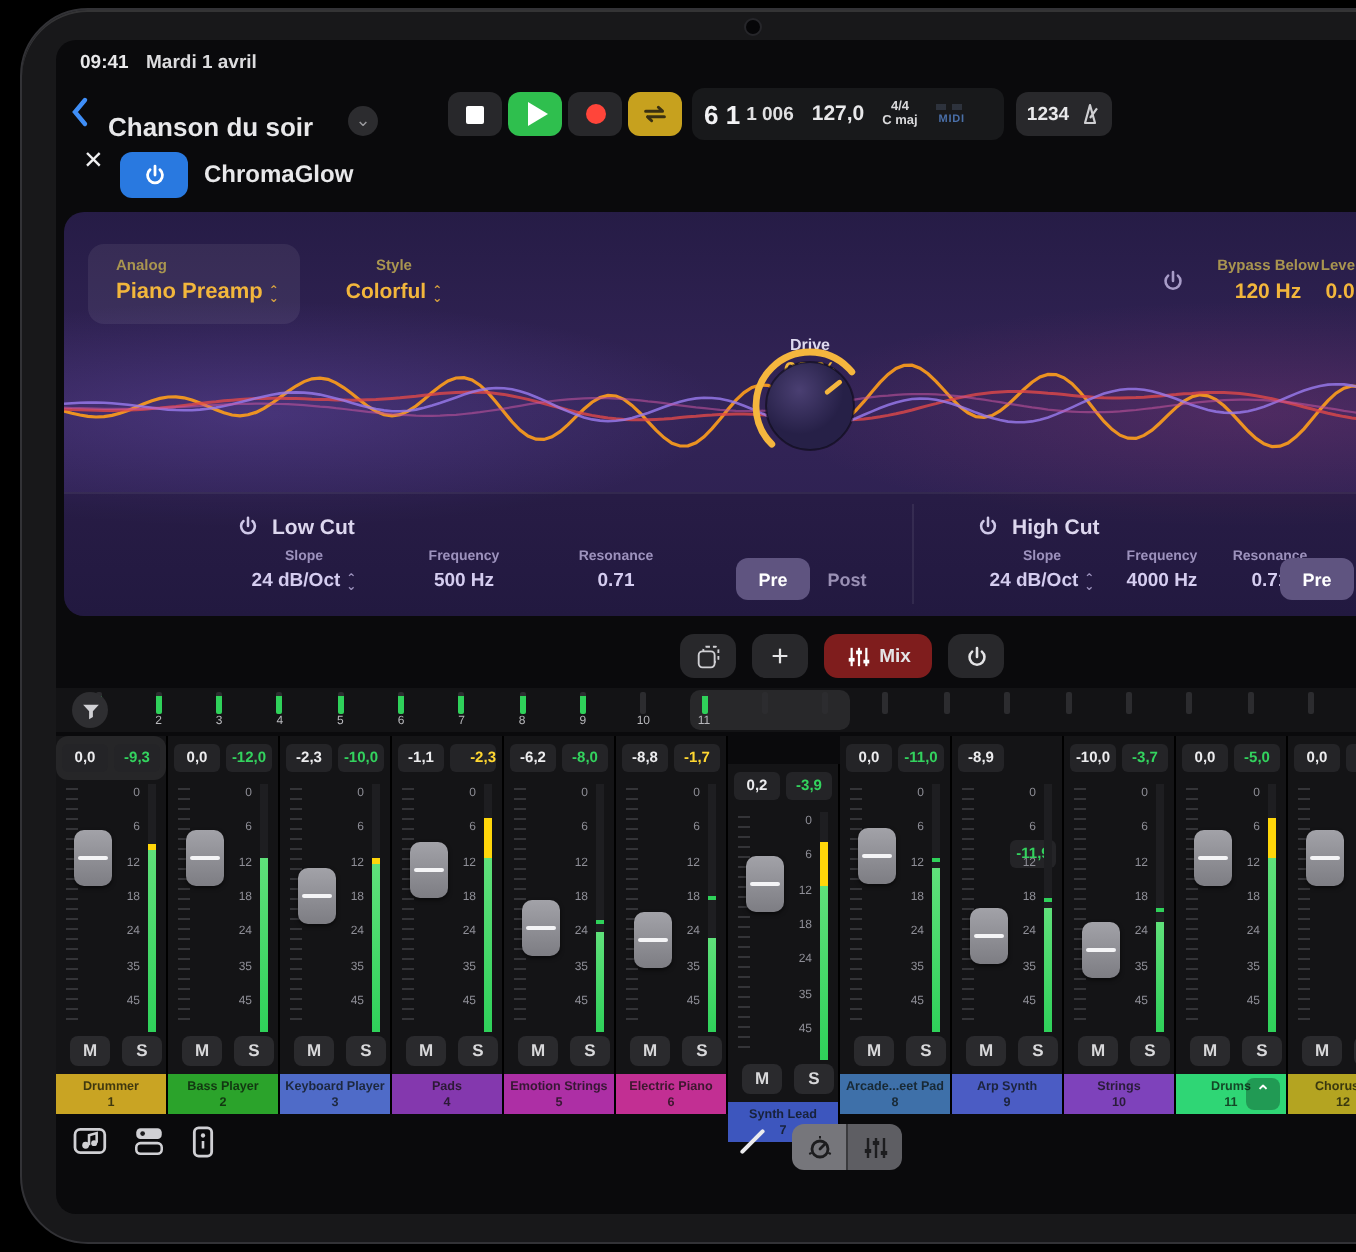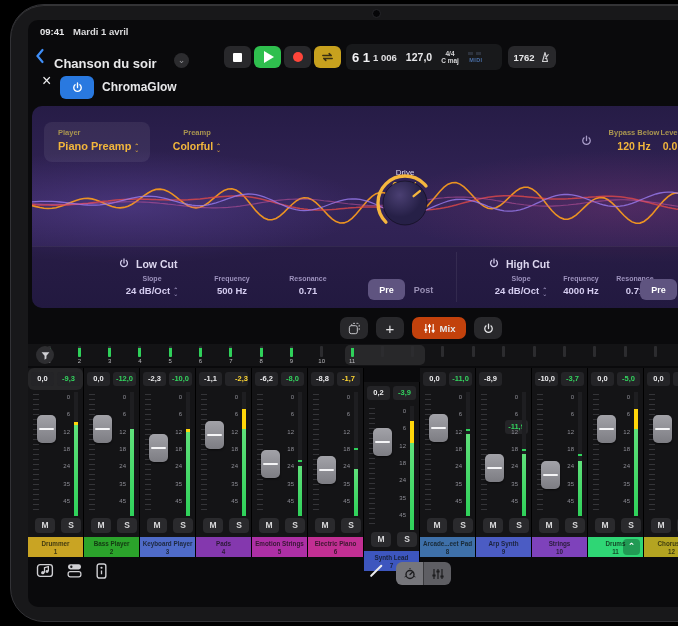--- a/index.html
+++ b/index.html
@@ -153,21 +153,21 @@
     <span class="sig">
       <span>4/4</span>
       <span>C maj</span>
     </span>
     <span class="midi">
       <span class="bars"></span>
       <span class="lbl">MIDI</span>
     </span>
   </div>
   <div class="count">
-    <span>1762</span>
+    <span>1234</span>
     <svg width="12" height="12" viewBox="0 0 12 12">
         <path d="M3.5 10.5 L6 1.5 L8.5 10.5 Z M6 8 L9.5 3.2" fill="none" stroke="#cfcfd2" stroke-width="1.1" stroke-linejoin="round"></path>
       </svg>
   </div>
 
   <div class="txt close">×</div>
   <div class="pwrbtn">
     <svg width="13" height="13" viewBox="0 0 16 16">
         <path d="M8 2.5 v5.5 M5 4.7 a4.6 4.6 0 1 0 6 0" stroke="#fff" stroke-width="1.7" fill="none" stroke-linecap="round"></path>
       </svg>
@@ -176,48 +176,48 @@
 
   <div class="card">
     <svg id="wavesvg" style="position:absolute;left:0;top:50px" width="690" height="94" viewBox="0 0 690 94">
         <polyline points="0,49.6 4,50.6 8,51.5 12,52.2 16,52.5 20,52.3 24,51.7 28,50.6 32,49.2 36,47.6 40,45.9 44,44.4 48,43.2 52,42.5 56,42.4 60,42.9 64,44.0 68,45.5 72,47.2 76,48.9 80,50.4 84,51.5 88,51.9 92,51.4 96,50.2 100,48.2 104,45.6 108,42.7 112,39.7 116,37.0 120,34.8 124,33.4 128,33.1 132,33.7 136,35.4 140,37.9 144,40.9 148,44.1 152,47.2 156,49.7 160,51.3 164,51.9 168,51.3 172,49.6 176,47.0 180,43.7 184,40.3 188,37.1 192,34.5 196,33.0 200,32.8 204,34.0 208,36.6 212,40.3 216,45.0 220,50.0 224,54.9 228,59.0 232,62.0 236,63.6 240,63.7 244,62.4 248,59.8 252,56.3 256,52.3 260,48.5 264,45.1 268,42.8 272,41.7 276,42.0 280,43.7 284,46.7 288,50.5 292,54.8 296,59.1 300,62.8 304,65.6 308,67.0 312,66.9 316,65.4 320,62.4 324,58.3 328,53.6 332,48.7 336,44.1 340,40.3 344,37.7 348,36.5 352,36.7 356,38.4 360,41.1 364,44.6 368,48.3 372,51.8 376,54.6 380,56.3 384,56.6 388,55.4 392,52.9 396,49.2 400,44.7 404,39.9 408,35.2 412,31.2 416,28.2 420,26.7 424,26.6 428,28.1 432,30.9 436,34.7 440,39.0 444,43.4 448,47.4 452,50.4 456,52.3 460,52.7 464,51.8 468,49.5 472,46.3 476,42.5 480,38.6 484,35.1 488,32.5 492,31.2 496,31.3 500,32.9 504,35.8 508,40.0 512,44.8 516,49.9 520,54.7 524,58.7 528,61.6 532,63.1 536,63.2 540,61.7 544,59.1 548,55.5 552,51.6 556,47.8 560,44.6 564,42.4 568,41.4 572,41.9 576,43.8 580,46.9 584,50.8 588,55.2 592,59.5 596,63.2 600,65.9 604,67.3 608,67.1 612,65.5 616,62.4 620,58.4 624,53.6 628,48.8 632,44.3 636,40.6 640,38.1 644,37.0 648,37.4 652,39.1 656,41.9 660,45.5 664,49.2 668,52.6 672,55.3 676,56.9 680,57.1 684,55.8 688,53.2 " fill="none" stroke="#f5991f" stroke-width="1.6" opacity="0.95"></polyline>
         <polyline points="0,48.6 4,48.8 8,48.9 12,49.0 16,49.1 20,49.2 24,49.2 28,49.1 32,49.0 36,48.9 40,48.6 44,48.3 48,48.0 52,47.6 56,47.2 60,46.7 64,46.3 68,45.8 72,45.3 76,44.9 80,44.4 84,44.1 88,43.8 92,43.5 96,43.3 100,43.2 104,43.1 108,43.1 112,43.2 116,43.3 120,43.4 124,43.6 128,43.7 132,43.8 136,44.0 140,44.0 144,44.1 148,44.0 152,43.9 156,43.8 160,43.5 164,43.2 168,42.9 172,42.5 176,42.1 180,41.6 184,41.2 188,40.8 192,40.5 196,40.2 200,40.1 204,40.0 208,40.1 212,40.3 216,40.7 220,41.2 224,42.0 228,42.8 232,43.7 236,44.7 240,45.8 244,46.9 248,47.9 252,49.0 256,50.0 260,50.9 264,51.7 268,52.4 272,53.0 276,53.4 280,53.7 284,53.9 288,53.9 292,53.9 296,53.7 300,53.5 304,53.2 308,52.8 312,52.4 316,52.1 320,51.7 324,51.5 328,51.2 332,51.1 336,51.0 340,51.0 344,51.1 348,51.3 352,51.6 356,51.9 360,52.2 364,52.6 368,53.0 372,53.3 376,53.7 380,53.9 384,54.1 388,54.1 392,54.0 396,53.8 400,53.5 404,53.0 408,52.4 412,51.7 416,50.9 420,50.0 424,49.0 428,47.9 432,46.8 436,45.8 440,44.7 444,43.7 448,42.8 452,42.0 456,41.3 460,40.7 464,40.3 468,40.0 472,39.8 476,39.7 480,39.8 484,40.0 488,40.2 492,40.6 496,40.9 500,41.3 504,41.7 508,42.1 512,42.4 516,42.7 520,42.9 524,43.0 528,43.0 532,42.9 536,42.8 540,42.6 544,42.3 548,42.0 552,41.6 556,41.3 560,40.9 564,40.7 568,40.4 572,40.3 576,40.2 580,40.3 584,40.5 588,40.8 592,41.3 596,41.9 600,42.6 604,43.4 608,44.4 612,45.4 616,46.4 620,47.5 624,48.5 628,49.6 632,50.6 636,51.5 640,52.3 644,53.0 648,53.6 652,54.1 656,54.4 660,54.5 664,54.6 668,54.5 672,54.3 676,54.0 680,53.7 684,53.3 688,52.9 " fill="none" stroke="#e04848" stroke-width="1.5" opacity="0.8"></polyline>
         <polyline points="0,45.9 4,45.6 8,45.4 12,45.3 16,45.3 20,45.4 24,45.6 28,46.0 32,46.4 36,46.9 40,47.4 44,47.9 48,48.4 52,48.8 56,49.0 60,49.1 64,49.1 68,48.8 72,48.4 76,47.8 80,47.0 84,46.1 88,45.1 92,44.1 96,43.1 100,42.2 104,41.4 108,40.7 112,40.3 116,40.2 120,40.3 124,40.7 128,41.3 132,42.2 136,43.2 140,44.3 144,45.5 148,46.6 152,47.6 156,48.5 160,49.2 164,49.6 168,49.6 172,49.4 176,48.8 180,47.9 184,46.8 188,45.5 192,44.1 196,42.7 200,41.3 204,40.0 208,39.0 212,38.3 216,38.0 220,38.1 224,38.6 228,39.6 232,40.9 236,42.5 240,44.2 244,46.1 248,48.0 252,49.7 256,51.3 260,52.7 264,53.7 268,54.3 272,54.6 276,54.4 280,53.9 284,53.0 288,51.8 292,50.5 296,49.0 300,47.5 304,46.1 308,44.9 312,43.9 316,43.2 320,42.9 324,43.0 328,43.4 332,44.3 336,45.4 340,46.9 344,48.5 348,50.3 352,52.0 356,53.7 360,55.2 364,56.4 368,57.3 372,57.9 376,58.0 380,57.7 384,57.0 388,56.0 392,54.6 396,53.1 400,51.4 404,49.7 408,48.0 412,46.5 416,45.2 420,44.2 424,43.5 428,43.3 432,43.4 436,43.9 440,44.8 444,45.9 448,47.3 452,48.7 456,50.3 460,51.7 464,53.0 468,54.0 472,54.8 476,55.1 480,55.1 484,54.7 488,53.9 492,52.7 496,51.2 500,49.5 504,47.7 508,45.8 512,44.0 516,42.3 520,40.8 524,39.7 528,38.9 532,38.5 536,38.5 540,38.9 544,39.6 548,40.7 552,42.0 556,43.4 560,45.0 564,46.5 568,47.8 572,49.0 576,49.8 580,50.3 584,50.5 588,50.2 592,49.6 596,48.6 600,47.4 604,45.8 608,44.2 612,42.5 616,40.8 620,39.3 624,38.0 628,37.0 632,36.3 636,36.1 640,36.2 644,36.8 648,37.7 652,39.0 656,40.5 660,42.2 664,44.0 668,45.7 672,47.4 676,48.8 680,50.0 684,50.9 688,51.3 " fill="none" stroke="#9a7cf0" stroke-width="1.3" opacity="0.8"></polyline>
         <polyline points="0,47.8 4,48.0 8,48.1 12,48.2 16,48.3 20,48.4 24,48.4 28,48.4 32,48.4 36,48.4 40,48.3 44,48.2 48,48.0 52,47.8 56,47.6 60,47.4 64,47.2 68,47.0 72,46.7 76,46.5 80,46.3 84,46.1 88,46.0 92,45.9 96,45.8 100,45.8 104,45.9 108,46.0 112,46.1 116,46.3 120,46.6 124,46.9 128,47.3 132,47.6 136,48.1 140,48.5 144,49.0 148,49.4 152,49.9 156,50.3 160,50.7 164,51.1 168,51.4 172,51.6 176,51.8 180,51.9 184,51.9 188,51.8 192,51.6 196,51.4 200,51.0 204,50.6 208,50.1 212,49.5 216,48.9 220,48.3 224,47.6 228,46.9 232,46.2 236,45.6 240,45.0 244,44.5 248,44.1 252,43.7 256,43.4 260,43.2 264,43.1 268,43.1 272,43.1 276,43.3 280,43.5 284,43.8 288,44.2 292,44.7 296,45.1 300,45.6 304,46.2 308,46.7 312,47.2 316,47.7 320,48.1 324,48.5 328,48.9 332,49.2 336,49.4 340,49.5 344,49.5 348,49.4 352,49.3 356,49.0 360,48.7 364,48.3 368,47.9 372,47.3 376,46.8 380,46.2 384,45.5 388,44.9 392,44.3 396,43.7 400,43.1 404,42.6 408,42.1 412,41.8 416,41.4 420,41.2 424,41.1 428,41.0 432,41.1 436,41.2 440,41.5 444,41.8 448,42.2 452,42.7 456,43.3 460,43.8 464,44.5 468,45.1 472,45.8 476,46.4 480,47.1 484,47.7 488,48.2 492,48.8 496,49.2 500,49.6 504,49.8 508,50.0 512,50.1 516,50.1 520,50.1 524,49.9 528,49.7 532,49.3 536,49.0 540,48.5 544,48.1 548,47.6 552,47.0 556,46.5 560,46.0 564,45.5 568,45.1 572,44.7 576,44.4 580,44.1 584,43.9 588,43.8 592,43.8 596,43.9 600,44.1 604,44.4 608,44.7 612,45.1 616,45.6 620,46.2 624,46.8 628,47.4 632,48.1 636,48.7 640,49.4 644,50.0 648,50.6 652,51.2 656,51.7 660,52.1 664,52.4 668,52.7 672,52.9 676,53.0 680,52.9 684,52.8 688,52.6 " fill="none" stroke="#c855a0" stroke-width="1.1" opacity="0.55"></polyline>
       </svg>
 
     <div class="modelbox">
-      <div class="flabel" style="position:absolute;left:14px;top:6px">Player</div>
+      <div class="flabel" style="position:absolute;left:14px;top:6px">Analog</div>
       <div class="famber" style="position:absolute;left:14px;top:18px"><span>Piano Preamp</span><span class="stepper">
             <span>⌃</span>
             <span>⌄</span>
           </span></div>
     </div>
     <div class="pcol" style="left:130px;top:22px;width:70px">
-      <span class="flabel">Preamp</span>
+      <span class="flabel">Style</span>
       <span class="famber" style="font-size:10.5px"><span>Colorful</span><span class="stepper">
             <span>⌃</span>
             <span>⌄</span>
           </span></span>
     </div>
 
     <svg class="dim-pwr" style="left:548px;top:28px" width="13" height="13" viewBox="0 0 16 16">
         <path d="M8 2.5 v5.5 M5 4.7 a4.6 4.6 0 1 0 6 0" stroke="#a89cc8" stroke-width="1.6" fill="none" stroke-linecap="round"></path>
       </svg>
     <div class="pcol" style="left:570px;top:22px;width:64px">
       <span class="flabel">Bypass Below</span>
       <span class="famber" style="font-size:10.5px">120 Hz</span>
     </div>
     <div class="pcol" style="left:608px;top:22px;width:60px">
       <span class="flabel">Level</span>
       <span class="famber" style="font-size:10.5px">0.0</span>
     </div>
 
     <div class="pcol" style="left:343px;top:62px;width:60px">
-      <span style="font-size:8px;font-weight:400;color:#ddd9ee">Drive</span>
+      <span style="font-size:8px;font-weight:700;color:#ddd9ee">Drive</span>
       <span class="famber" style="font-size:11.5px">69 %</span>
     </div>
     <svg style="position:absolute;left:338px;top:62px" width="70" height="70" viewBox="0 0 70 70">
       <defs>
           <radialGradient id="kg" cx="38%" cy="32%">
             <stop offset="0%" stop-color="#4a3f72"></stop>
             <stop offset="100%" stop-color="#262047"></stop>
           </radialGradient>
         </defs>
       <circle cx="35" cy="35" r="22" fill="url(#kg)" stroke="rgba(0,0,0,.45)"></circle>
@@ -279,21 +279,21 @@
 
   <div class="mxbtn" style="left:312px;width:28px">
     <svg width="15" height="15" viewBox="0 0 16 16">
         <rect x="5" y="2.5" width="8" height="8" rx="1.5" fill="none" stroke="#d0d0d4" stroke-dasharray="2 1.6"></rect>
         <rect x="2.5" y="5" width="8.5" height="8.5" rx="2" fill="#28282b" stroke="#d0d0d4"></rect>
       </svg>
   </div>
   <div class="mxbtn" style="left:348px;width:28px;font-size:15px;font-weight:400">
       <span>+</span>
     </div>
-  <div class="mxbtn" style="left:384px;width:54px;background:#c2410c;font-size:9.5px;font-weight:600">
+  <div class="mxbtn" style="left:384px;width:54px;background:#7f1d1d;font-size:9.5px;font-weight:600">
     <svg width="13" height="11" viewBox="0 0 14 12">
         <g stroke="#fff" stroke-width="1.2">
           <line x1="3" y1="1" x2="3" y2="11"></line>
           <line x1="7" y1="1" x2="7" y2="11"></line>
           <line x1="11" y1="1" x2="11" y2="11"></line>
           <line x1="1.4" y1="7.5" x2="4.6" y2="7.5" stroke-width="2"></line>
           <line x1="5.4" y1="3.5" x2="8.6" y2="3.5" stroke-width="2"></line>
           <line x1="9.4" y1="8.5" x2="12.6" y2="8.5" stroke-width="2"></line>
         </g>
       </svg>

